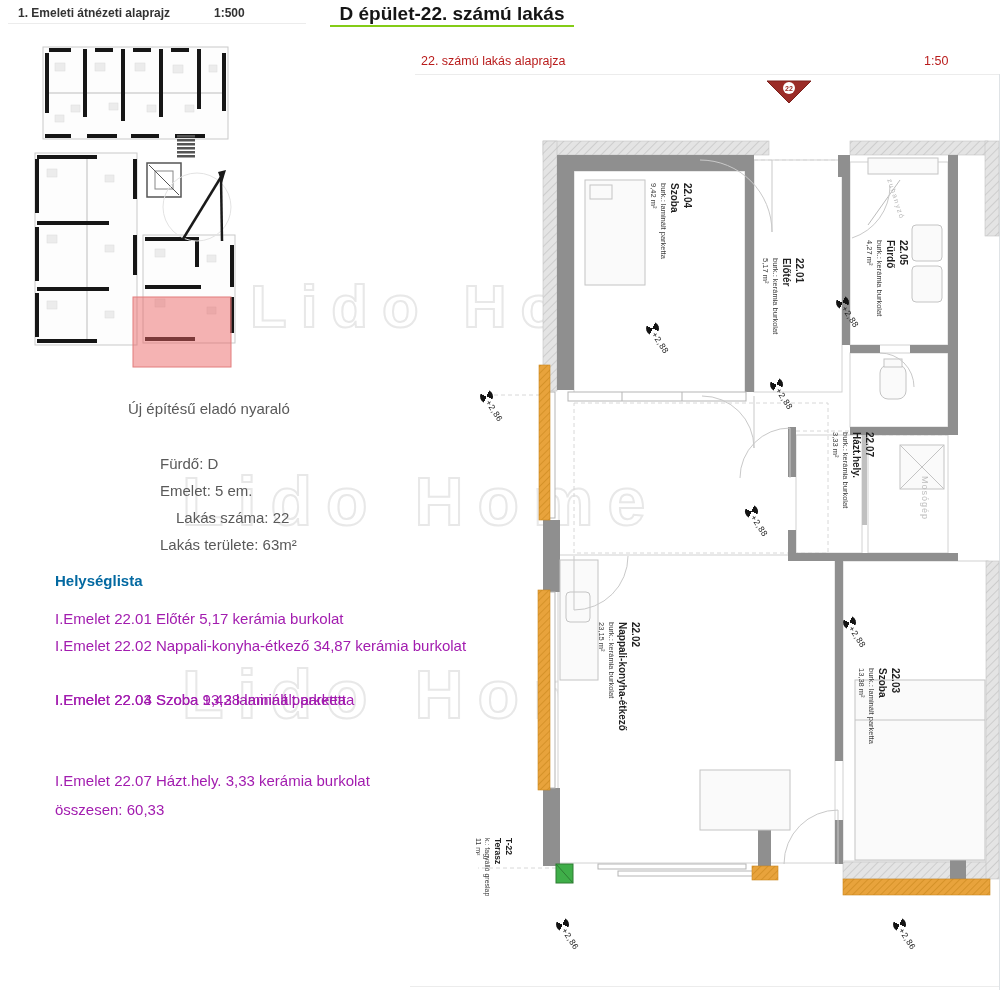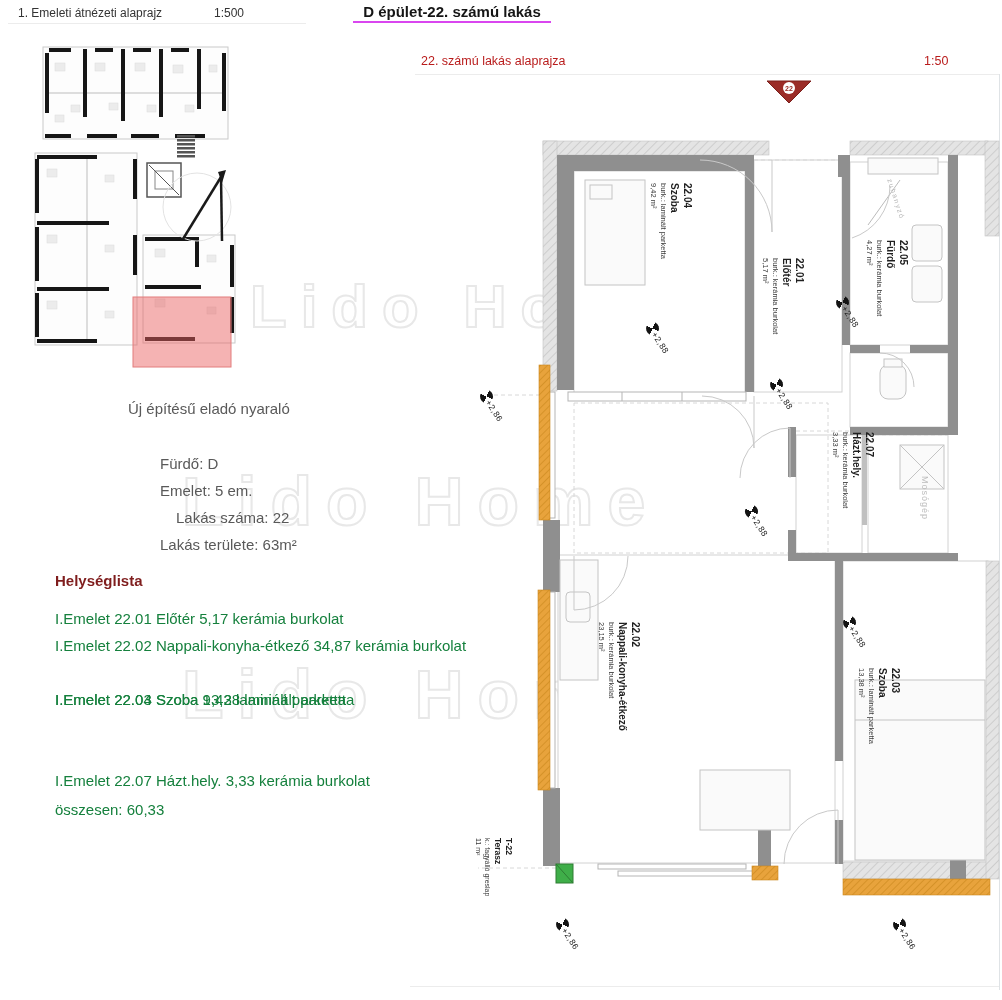--- a/index.html
+++ b/index.html
@@ -1,27 +1,27 @@
 <!DOCTYPE html>
 <html><head>
 <meta charset="utf-8">
 <style>
   html,body{margin:0;padding:0;background:#fff;}
   .sheet{position:relative;width:1002px;height:1000px;background:#fff;overflow:hidden;
          font-family:"Liberation Sans",sans-serif;color:#4a4a4a;}
   .abs{position:absolute;}
-  .hdr-small{font-size:12px;color:#333;white-space:nowrap;}
-  .main-title{font-size:15px;font-weight:700;color:#151515;border-bottom:2px solid #d946ef;
+  .hdr-small{font-size:12px;color:#333;white-space:nowrap;font-weight:bold;}
+  .main-title{font-size:19px;font-weight:700;color:#151515;border-bottom:2px solid #84cc16;
               padding:0 10px 1px 10px;white-space:nowrap;}
   .sub-title{font-size:12.5px;color:#b91c1c;white-space:nowrap;}
   .hairline{background:#ececec;height:1px;}
   .frame-v{width:1px;background:#dfe3e6;}
   .info{font-size:15px;color:#595959;white-space:nowrap;}
-  .heading{font-size:15px;font-weight:700;color:#7f1d1d;}
-  .roomline{font-size:15px;color:#15803d;white-space:nowrap;}
+  .heading{font-size:15px;font-weight:700;color:#0369a1;}
+  .roomline{font-size:15px;color:#a21caf;white-space:nowrap;}
   .wm{position:absolute;font-weight:700;white-space:nowrap;letter-spacing:14px;
       color:transparent;-webkit-text-stroke:2px #e8e8e8;user-select:none;pointer-events:none;}
   
   .room-label{position:absolute;writing-mode:vertical-rl;white-space:nowrap;}
   .room-label span{display:block;}
   .rl-id,.rl-name{font-size:10px;line-height:13px;font-weight:700;color:#1f1f1f;}
   .rl-finish,.rl-area{font-size:7.5px;line-height:10px;color:#3a3a3a;}
   .room-label.small .rl-id,.room-label.small .rl-name{font-size:8.5px;line-height:11px;}
   .room-label.small .rl-finish,.room-label.small .rl-area{font-size:7px;line-height:9px;}
   .vtxt{position:absolute;writing-mode:vertical-rl;font-size:9px;color:#bdbdbd;letter-spacing:1px;}

